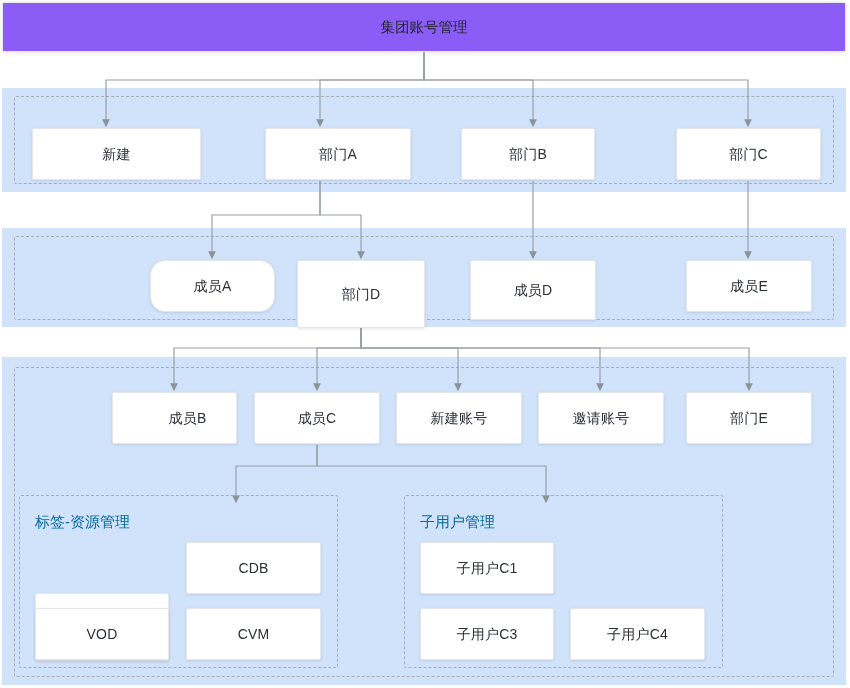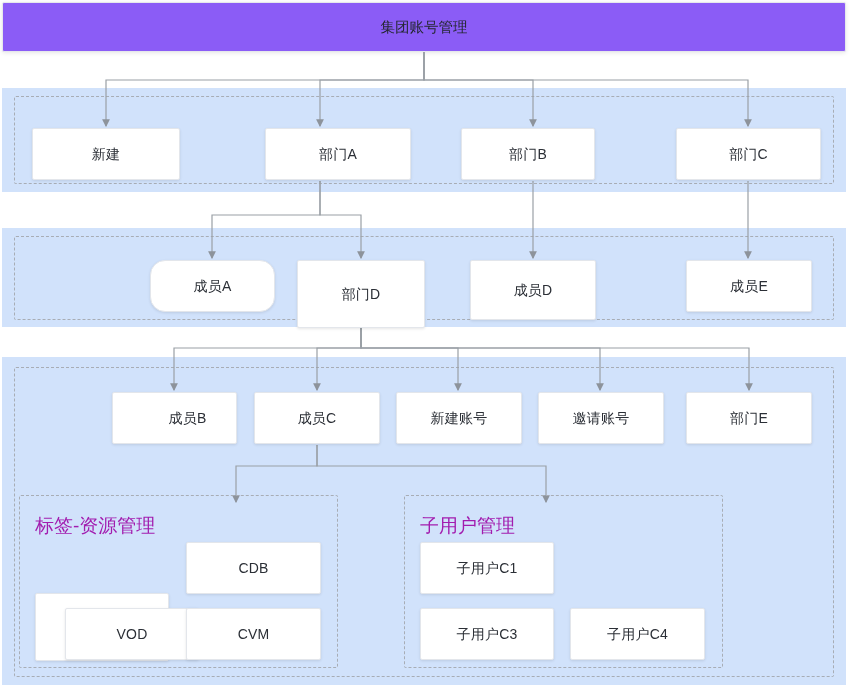--- a/index.html
+++ b/index.html
@@ -49,22 +49,22 @@
   }
   
   .dash {
     position: absolute;
     border: 1px dashed #a8adb5;
     border-radius: 2px;
     background: transparent;
   }
   .group-label {
     position: absolute;
-    font-size: 19px;
-    color: #a21caf;
+    font-size: 15px;
+    color: #0369a1;
     white-space: nowrap;
   }
   
   #wires {
     position: absolute;
     left: 0; top: 0;
     width: 850px; height: 688px;
     pointer-events: none;
   }
 </style>
@@ -109,21 +109,21 @@
       <path d="M 361,313 L 361,348 L 317,348 L 317,390"></path>
       <path d="M 361,313 L 361,348 L 458,348 L 458,390"></path>
       <path d="M 361,313 L 361,348 L 600,348 L 600,390"></path>
       <path d="M 361,313 L 361,348 L 749,348 L 749,390"></path>
 
       <path d="M 317,445 L 317,466 L 236,466 L 236,502"></path>
       <path d="M 317,445 L 317,466 L 546,466 L 546,502"></path>
     </g>
   </svg>
 
-  <div class="node" style="left:32px; top:128px; width:148px; height:52px;">
+  <div class="node" style="left:32px; top:128px; width:169px; height:52px;">
     <span>新建</span>
   </div>
   <div class="node" style="left:265px; top:128px; width:146px; height:52px;">
     <span>部门A</span>
   </div>
   <div class="node" style="left:461px; top:128px; width:134px; height:52px;">
     <span>部门B</span>
   </div>
   <div class="node" style="left:676px; top:128px; width:145px; height:52px;">
     <span>部门C</span>
@@ -161,21 +161,21 @@
   <div class="dash" style="left:19px; top:495px; width:319px; height:173px;"></div>
   <div class="group-label" style="left:35px; top:513px;">
     <span>标签-资源管理</span>
   </div>
   <div class="node" style="left:35px; top:562px; width:134px; height:68px;margin-top:31px;">
     <span>COS</span>
   </div>
   <div class="node" style="left:186px; top:542px; width:135px; height:52px;">
     <span>CDB</span>
   </div>
-  <div class="node" style="left:35px; top:608px; width:134px; height:52px;margin-left:30px;">
+  <div class="node" style="left:35px; top:608px; width:134px; height:52px;">
     <span>VOD</span>
   </div>
   <div class="node" style="left:186px; top:608px; width:135px; height:52px;">
     <span>CVM</span>
   </div>
 
   <div class="dash" style="left:404px; top:495px; width:319px; height:173px;"></div>
   <div class="group-label" style="left:420px; top:513px;">
     <span>子用户管理</span>
   </div>

